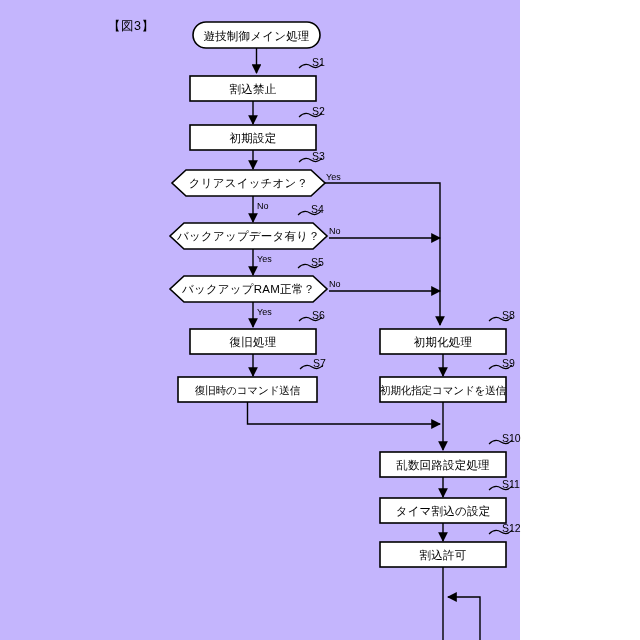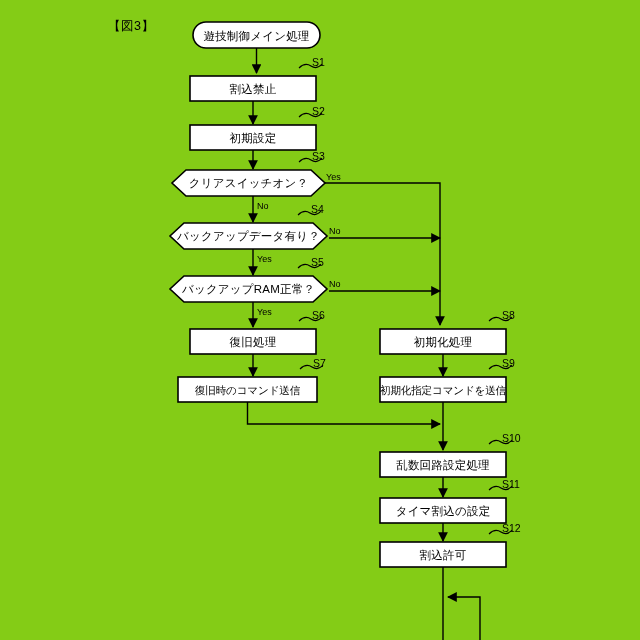--- a/index.html
+++ b/index.html
@@ -9,23 +9,23 @@
     background: #ffffff;
   }
   body {
     width: 640px;
     height: 640px;
     overflow: hidden;
     font-family: "Liberation Sans", "DejaVu Sans", sans-serif;
   }
   #figure-root {
     position: relative;
-    width: 640px;
+    width: 520px;
     height: 640px;
-    background: #84cc16;
+    background: #c4b5fd;
     text-decoration: underline;
   }
   svg#flowchart {
     display: block;
     width: 640px;
     height: 640px;
   }
   .shape-stroke {
     fill: #ffffff;
     stroke: #000000;

